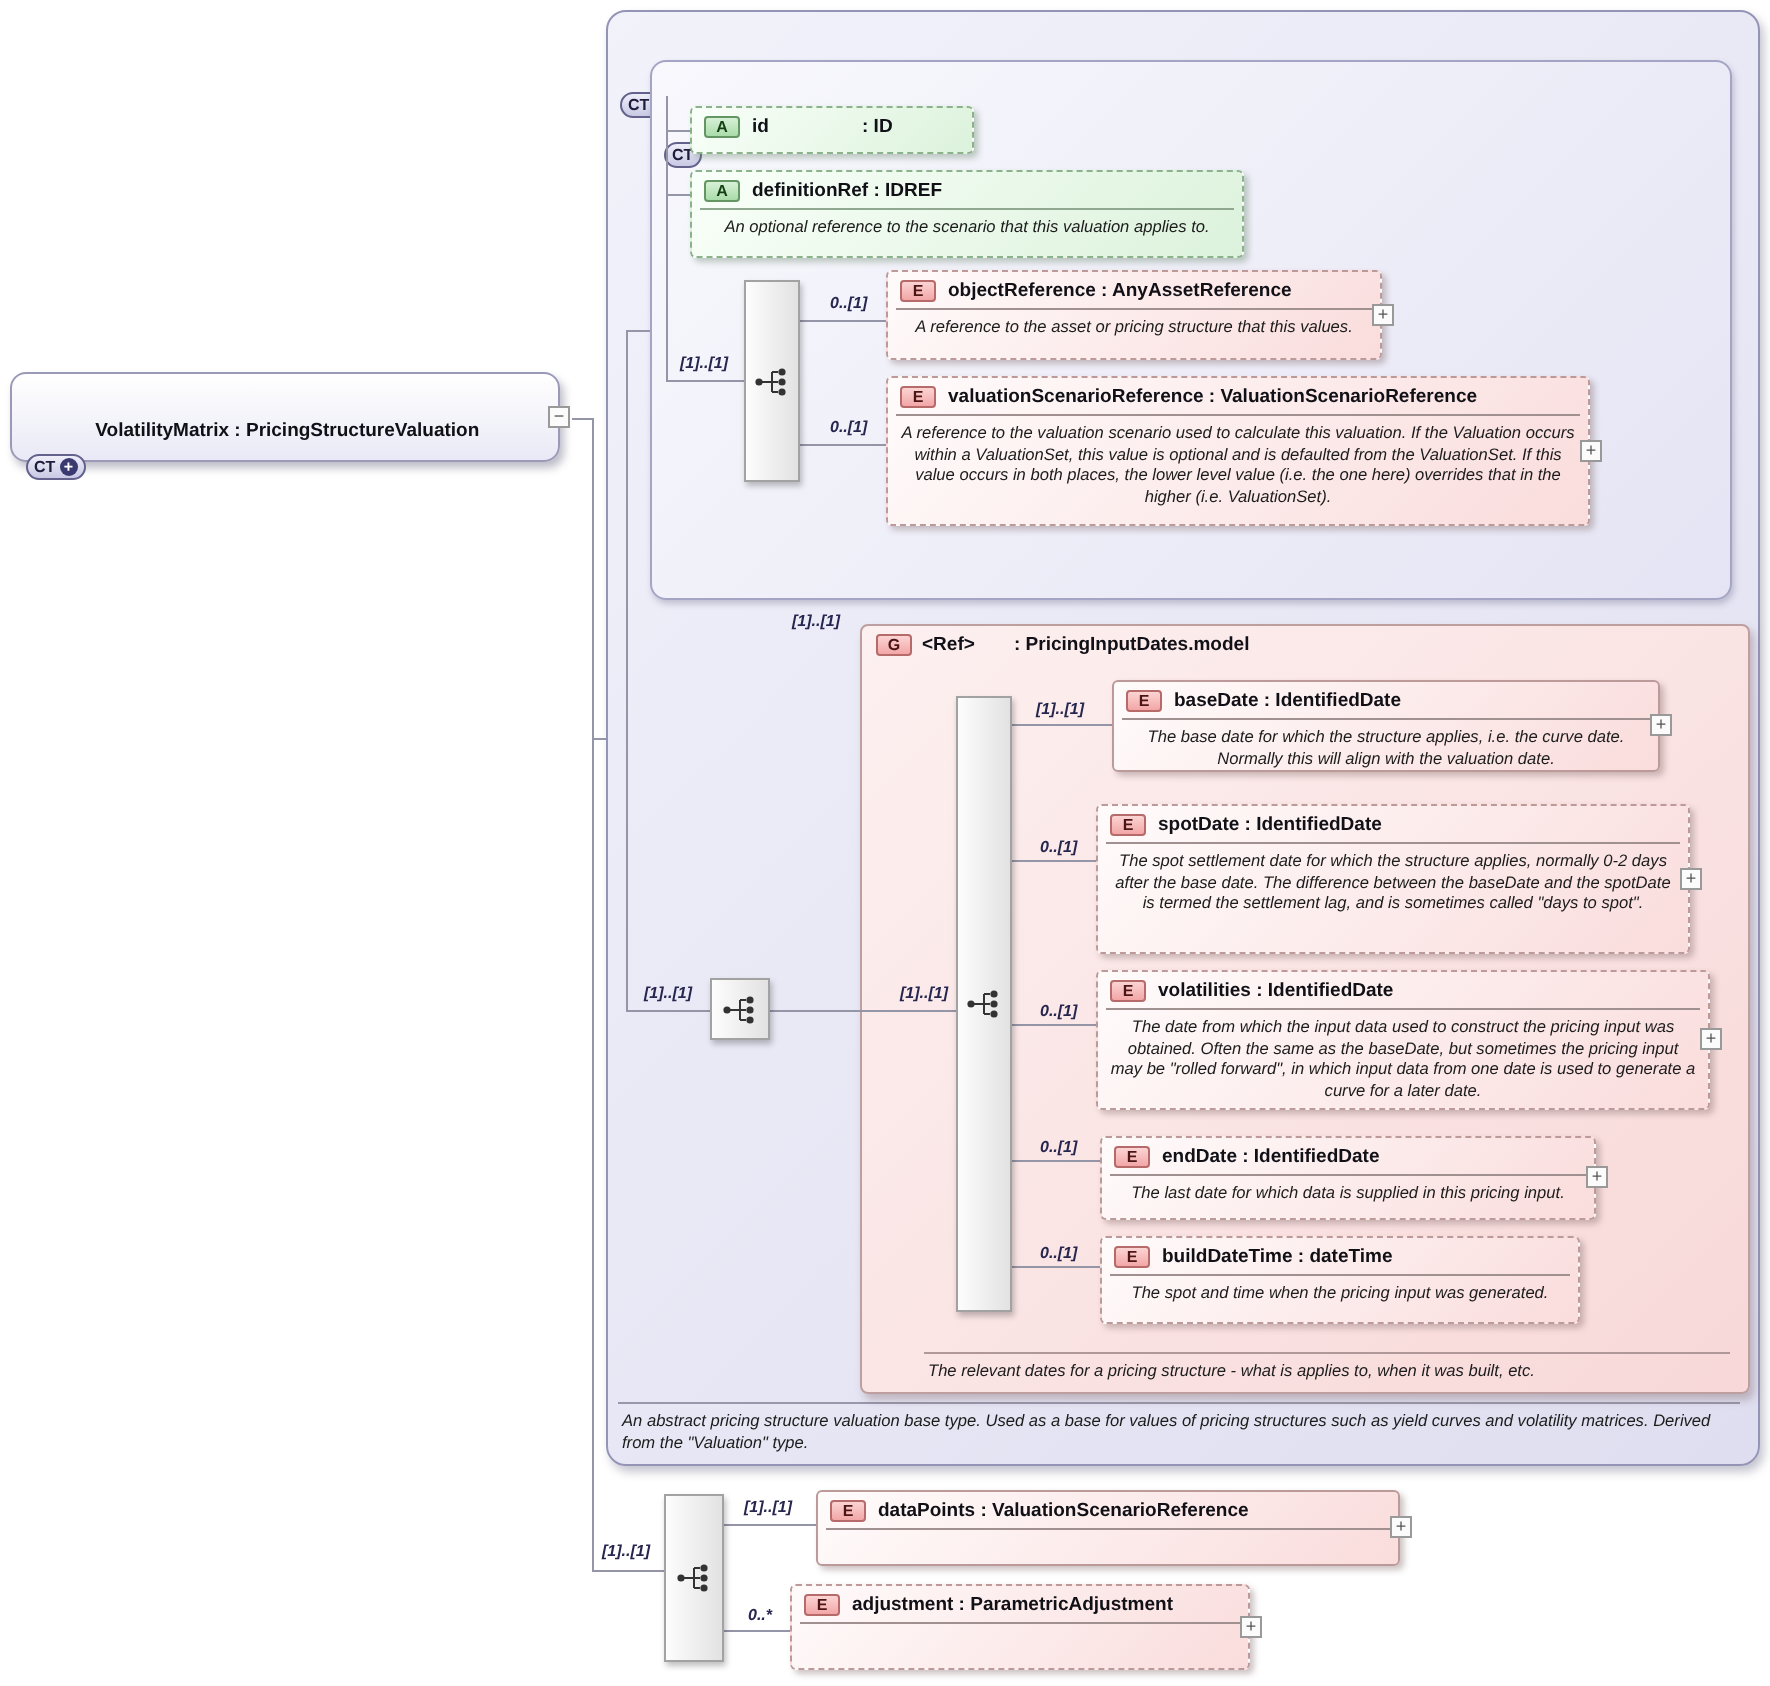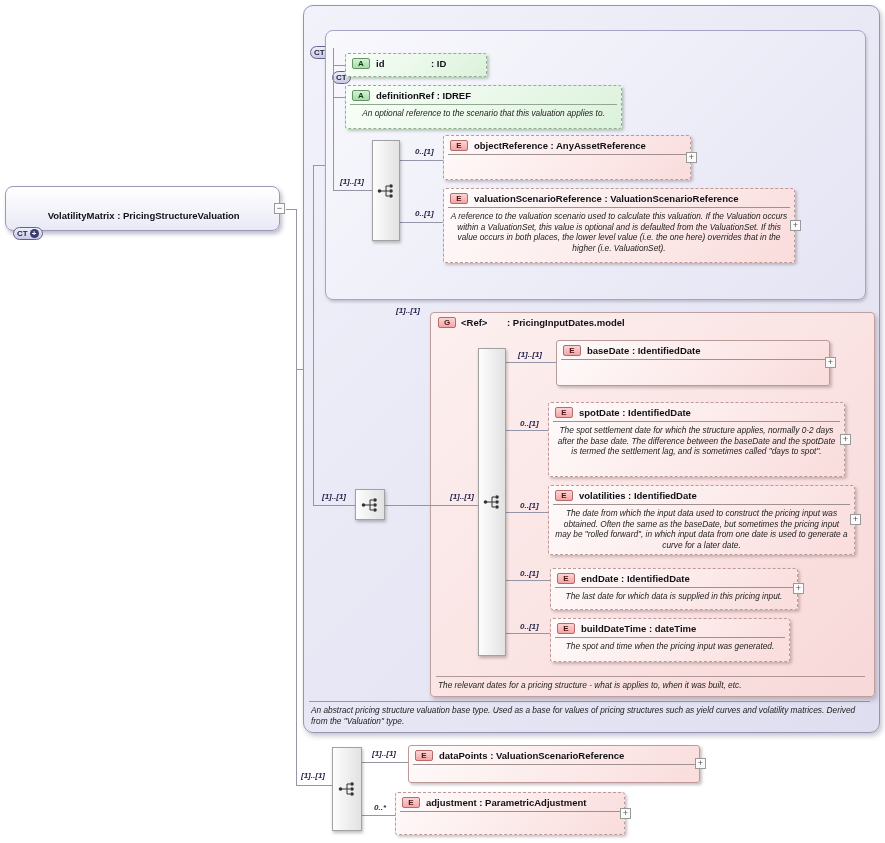--- a/index.html
+++ b/index.html
@@ -97,21 +97,21 @@
       <span class="box-title">Valuation</span>
     </div>
   </div>
 
   <div class="gbox" style="left:430px;top:312px;width:445px;height:385px;">
     <div class="box-head" style="padding:4px 7px 3px;">
       <span class="tico g">G</span>
       <span class="box-title name-col" style="width:41px;">&lt;Ref&gt;</span>
       <span class="box-title">: PricingInputDates.model</span>
     </div>
-    <div class="foot-ann" style="border-color:#b09898;">The relevant dates for a pricing structure - what is applies to, when it was built, etc.</div>
+    <div class="foot-ann" style="border-color:#b09898;margin-left:26px;">The relevant dates for a pricing structure - what is applies to, when it was built, etc.</div>
   </div>
 
   <div class="hline" style="left:286px;top:209px;width:10px;"></div>
   <div class="vline" style="left:296px;top:209px;height:577px;"></div>
   <div class="hline" style="left:296px;top:369px;width:8px;"></div>
   <div class="hline" style="left:296px;top:785px;width:37px;"></div>
 
   <div class="vline" style="left:313px;top:165px;height:340px;"></div>
   <div class="hline" style="left:313px;top:165px;width:12px;"></div>
   <div class="hline" style="left:313px;top:505px;width:42px;"></div>
@@ -170,20 +170,21 @@
       <circle cx="15" cy="13" r="1.8" fill="#333"></circle>
     </svg>
   </div>
 
   <div class="ebox" style="left:443px;top:135px;width:248px;height:45px;">
     <div class="node-head">
       <span class="tico e">E</span>
       <span class="box-title">objectReference : AnyAssetReference</span>
     </div>
     <div class="node-sep"></div>
+    <div class="node-ann">A reference to the asset or pricing structure that this values.</div>
   </div>
   <div class="toggle" style="left:686px;top:152px;">+</div>
 
   <div class="ebox" style="left:443px;top:188px;width:352px;height:75px;">
     <div class="node-head">
       <span class="tico e">E</span>
       <span class="box-title">valuationScenarioReference : ValuationScenarioReference</span>
     </div>
     <div class="node-sep"></div>
     <div class="node-ann">A reference to the valuation scenario used to calculate this valuation. If the Valuation occurs within a ValuationSet, this value is optional and is defaulted from the ValuationSet. If this value occurs in both places, the lower level value (i.e. the one here) overrides that in the higher (i.e. ValuationSet).</div>
@@ -209,20 +210,21 @@
       <circle cx="15" cy="13" r="1.8" fill="#333"></circle>
     </svg>
   </div>
 
   <div class="ebox solid" style="left:556px;top:340px;width:274px;height:46px;">
     <div class="node-head">
       <span class="tico e">E</span>
       <span class="box-title">baseDate : IdentifiedDate</span>
     </div>
     <div class="node-sep"></div>
+    <div class="node-ann">The base date for which the structure applies, i.e. the curve date. Normally this will align with the valuation date.</div>
   </div>
   <div class="toggle" style="left:825px;top:357px;">+</div>
 
   <div class="ebox" style="left:548px;top:402px;width:297px;height:75px;">
     <div class="node-head">
       <span class="tico e">E</span>
       <span class="box-title">spotDate : IdentifiedDate</span>
     </div>
     <div class="node-sep"></div>
     <div class="node-ann">The spot settlement date for which the structure applies, normally 0-2 days after the base date. The difference between the baseDate and the spotDate is termed the settlement lag, and is sometimes called "days to spot".</div>

